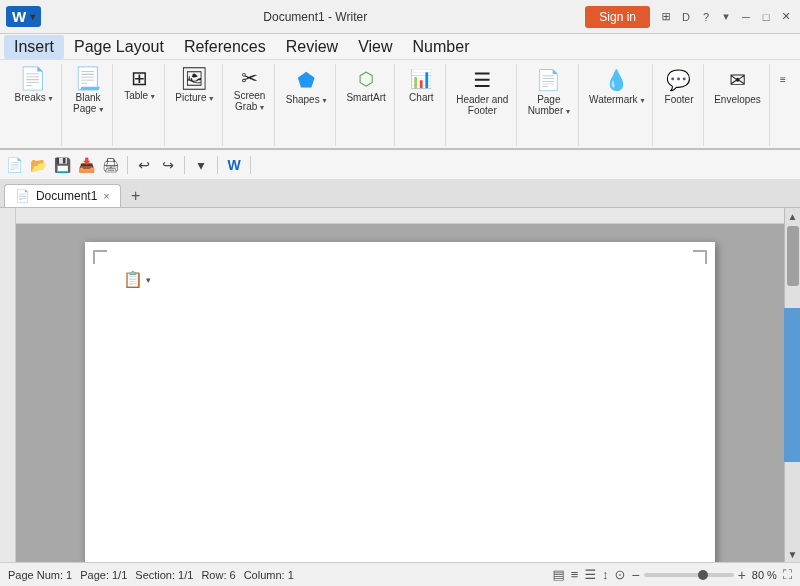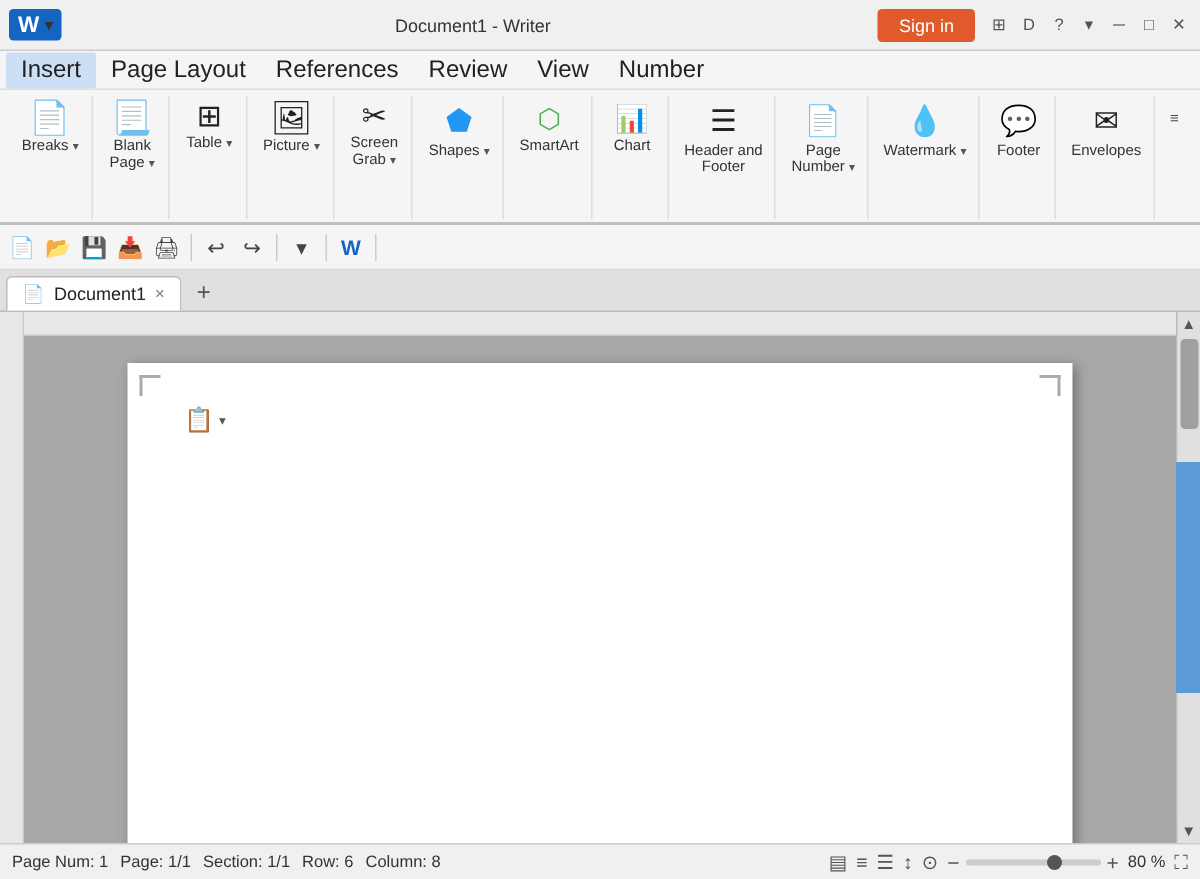--- a/index.html
+++ b/index.html
@@ -326,21 +326,21 @@
     <div class="scroll-sidebar"></div>
   </div>
 </div>
 
 <div id="status-bar">
   <div id="status-left">
     <span>Page Num: 1</span>
     <span>Page: 1/1</span>
     <span>Section: 1/1</span>
     <span>Row: 6</span>
-    <span>Column: 8</span>
+    <span>Column: 1</span>
   </div>
   <div id="status-right">
     <span class="status-icon">▤</span>
     <span class="status-icon">≡</span>
     <span class="status-icon">☰</span>
     <span class="status-icon">↕</span>
     <span class="status-icon">⊙</span>
     <div class="zoom-slider">
       <span class="zoom-minus">−</span>
       <div class="zoom-track">

